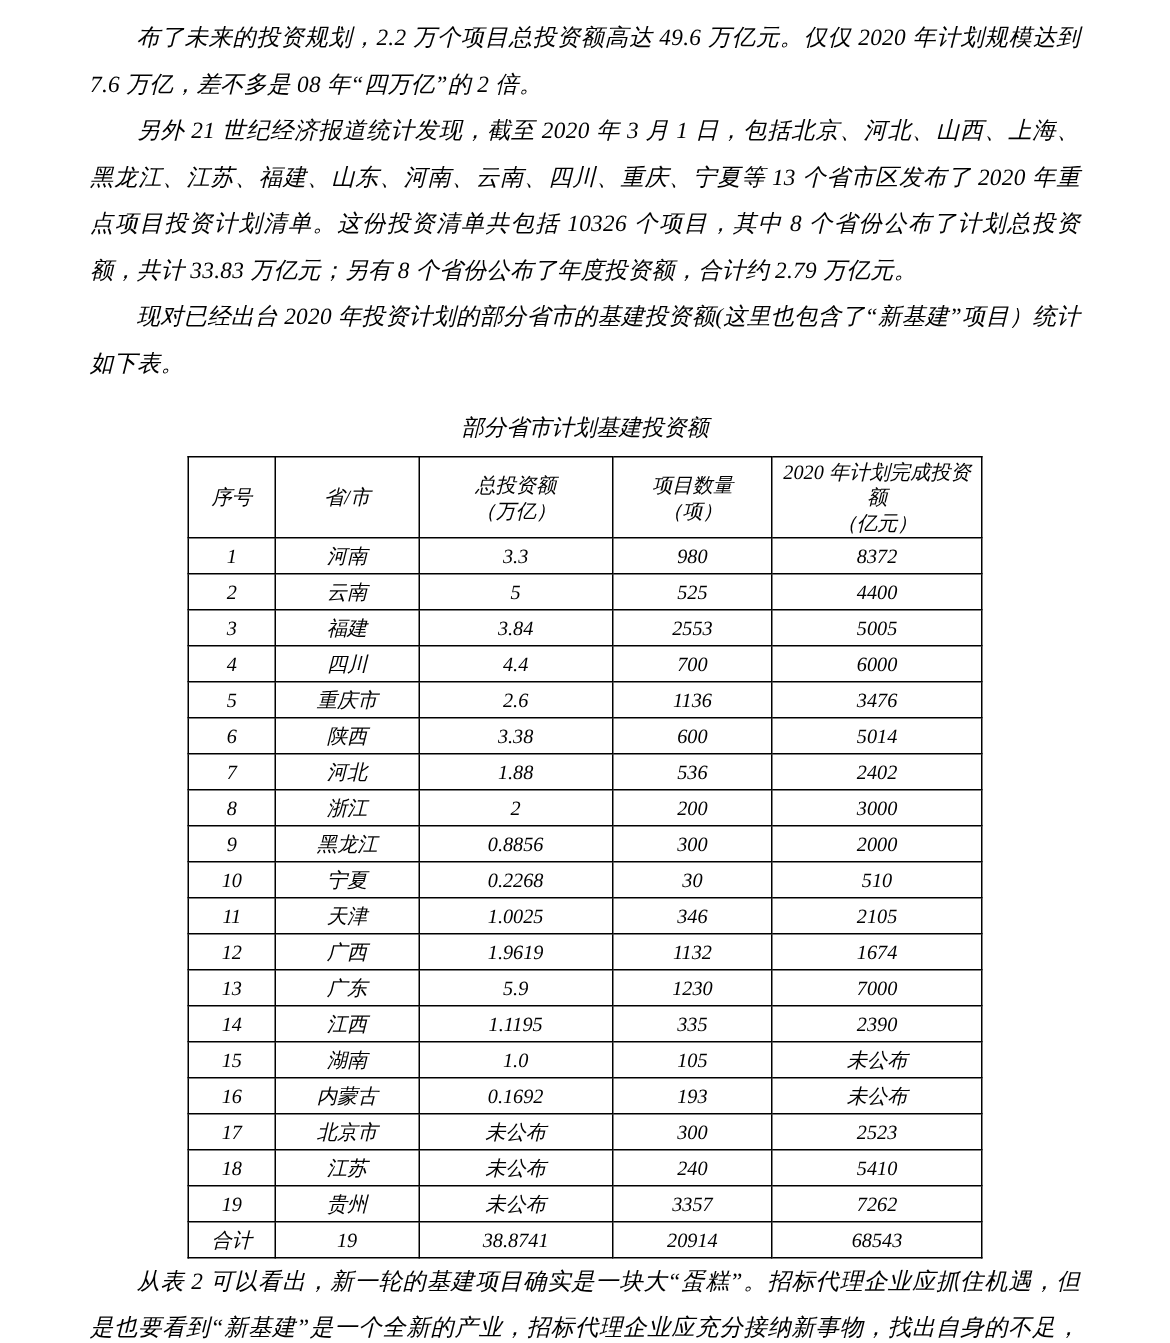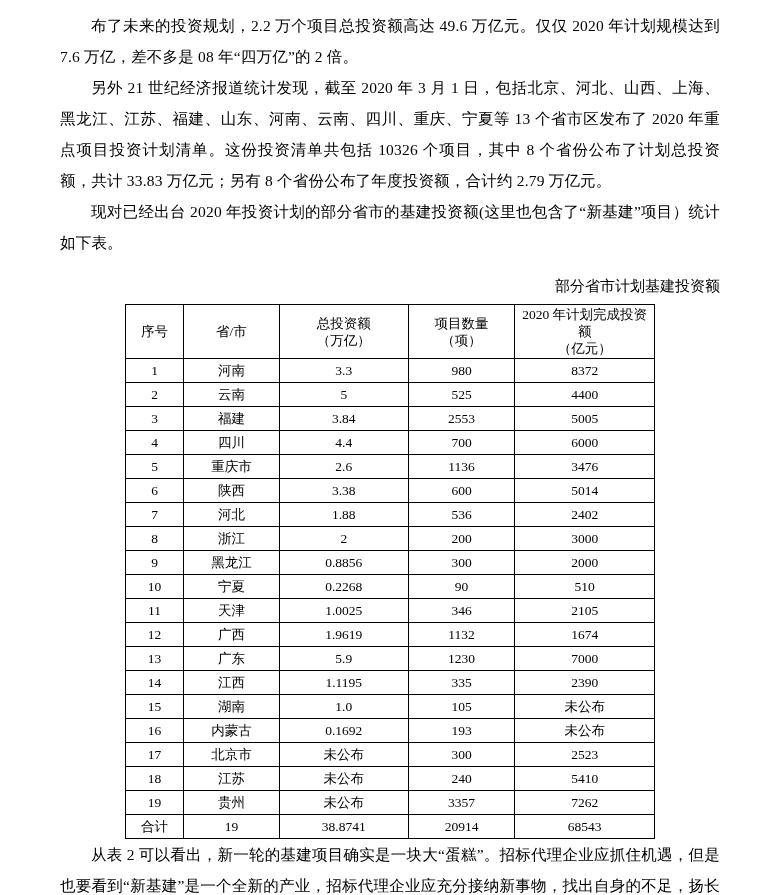--- a/index.html
+++ b/index.html
@@ -13,32 +13,33 @@
     font-family: "Liberation Serif", "DejaVu Serif", serif;
     color: #000000;
     overflow: hidden;
   }
   .page {
     width: 780px;
     height: 645px;
     box-sizing: border-box;
     padding: 10px 60px 0 60px;
     position: relative;
+    font-style: italic;
   }
   p.body-para {
     margin: 0 0 0 0;
     font-size: 15.5px;
     line-height: 31px;
     text-align: justify;
     text-justify: inter-ideograph;
     text-indent: 2em;
     letter-spacing: 0.2px;
   }
   .table-title {
-    text-align: right;
+    text-align: center;
     font-size: 15px;
     line-height: 28px;
     margin: 14px 0 4px 0;
   }
   table.invest {
     border-collapse: collapse;
     margin: 0 auto;
     width: 530px;
     font-size: 13.5px;
   }
@@ -157,21 +158,21 @@
         <td>9</td>
         <td>黑龙江</td>
         <td>0.8856</td>
         <td>300</td>
         <td>2000</td>
       </tr>
       <tr>
         <td>10</td>
         <td>宁夏</td>
         <td>0.2268</td>
-        <td>90</td>
+        <td>30</td>
         <td>510</td>
       </tr>
       <tr>
         <td>11</td>
         <td>天津</td>
         <td>1.0025</td>
         <td>346</td>
         <td>2105</td>
       </tr>
       <tr>

